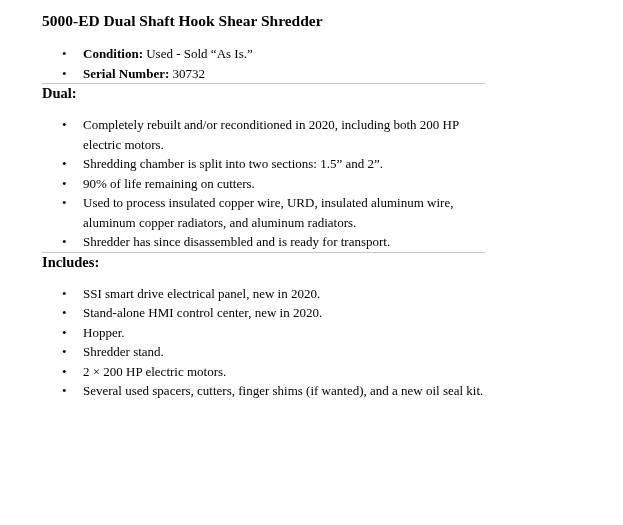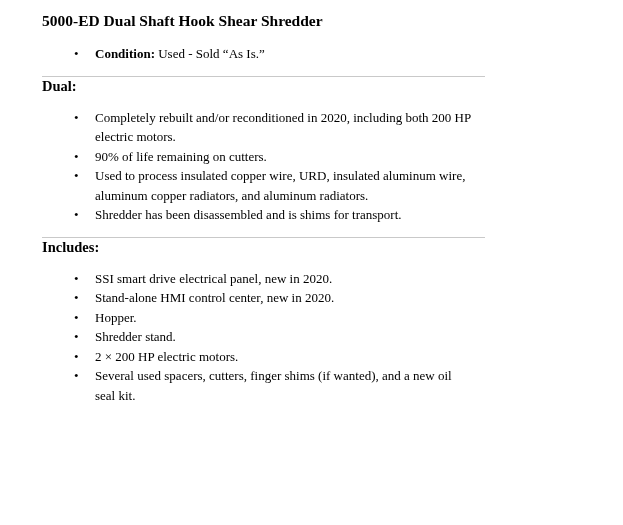--- a/index.html
+++ b/index.html
@@ -21,21 +21,21 @@
     padding: 11px 44px 27px 42px;
   }
   .doc-title {
     font-size: 15.5px;
     font-weight: bold;
     line-height: 19px;
     margin: 0 0 14px 0;
   }
   ul.bullet-list {
     list-style: none;
-    margin: 12px;
+    margin: 0;
     padding: 0;
   }
   ul.bullet-list li {
     position: relative;
     padding-left: 41px;
     font-size: 13px;
     line-height: 19.5px;
   }
   ul.bullet-list li::before {
     content: "\2022";
@@ -78,31 +78,33 @@
 </style>
 </head>
 <body>
 
 <div class="page">
 
   <h1 class="doc-title">5000-ED Dual Shaft Hook Shear Shredder</h1>
 
   <ul class="bullet-list spec-list">
     <li><span class="b">Condition:</span> <span>Used - Sold “As Is.”</span></li>
+    <li><span class="b">Serial Number:</span> <span>30732</span></li>
   </ul>
 
   <hr class="section-divider hr-1">
 
   <h2 class="section-heading">Dual:</h2>
 
   <ul class="bullet-list section-list">
     <li>Completely rebuilt and/or reconditioned in 2020, including both 200 HP electric motors.</li>
+    <li>Shredding chamber is split into two sections: 1.5” and 2”.</li>
     <li>90% of life remaining on cutters.</li>
     <li>Used to process insulated copper wire, URD, insulated aluminum wire, aluminum copper radiators, and aluminum radiators.</li>
-    <li>Shredder has been disassembled and is shims for transport.</li>
+    <li>Shredder has since disassembled and is ready for transport.</li>
   </ul>
 
   <hr class="section-divider hr-2">
 
   <h2 class="section-heading">Includes:</h2>
 
   <ul class="bullet-list section-list">
     <li>SSI smart drive electrical panel, new in 2020.</li>
     <li>Stand-alone HMI control center, new in 2020.</li>
     <li>Hopper.</li>

